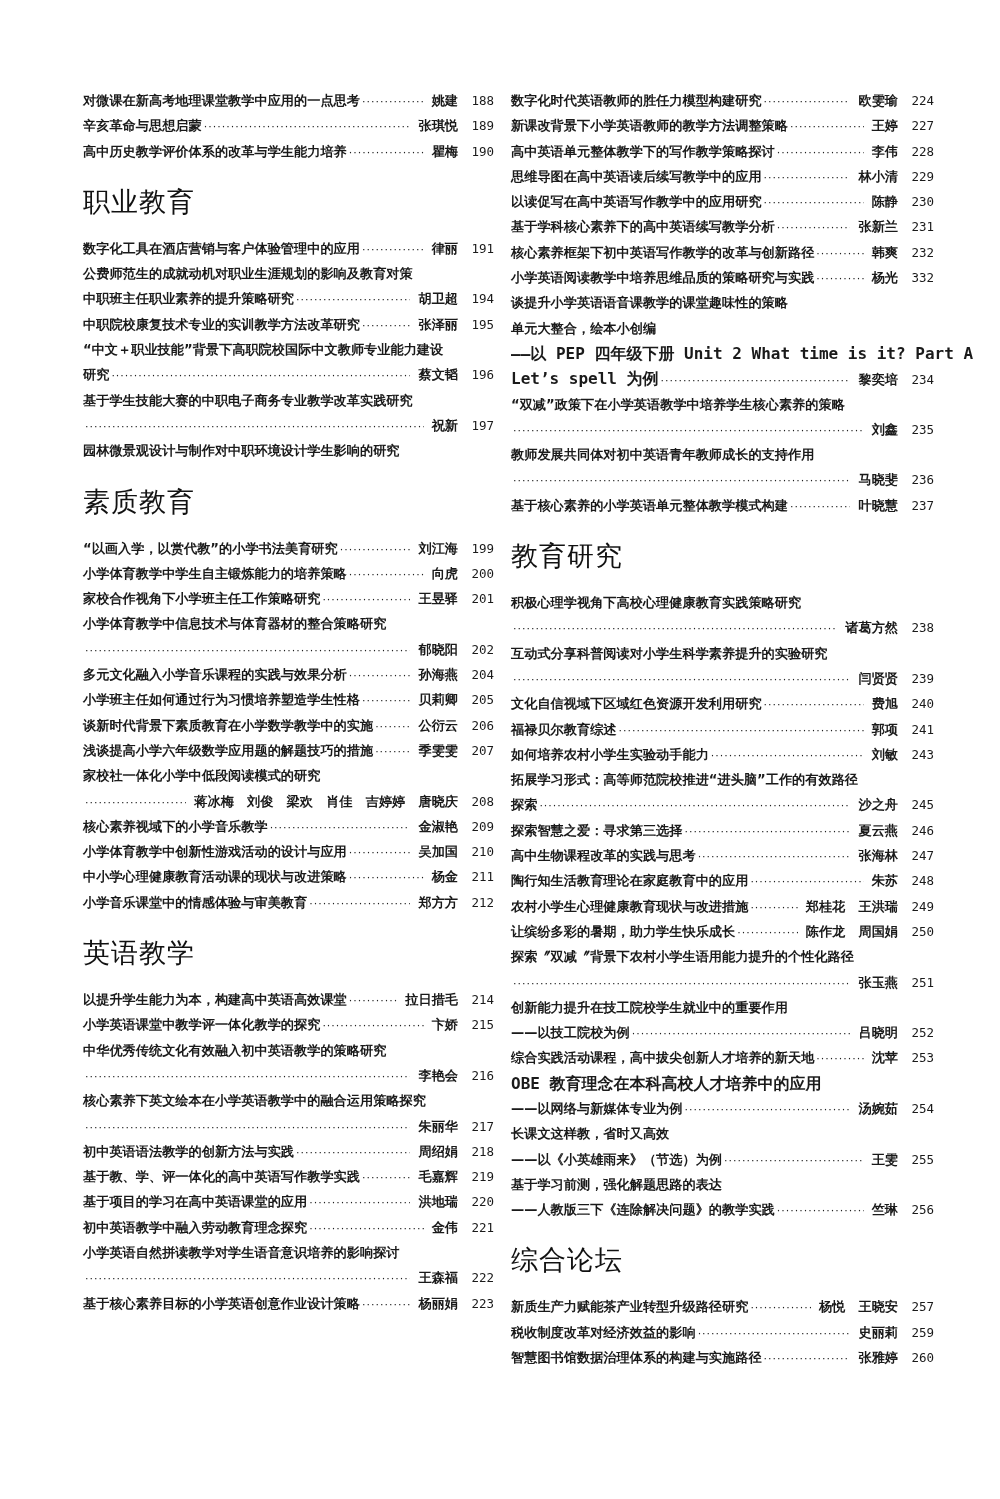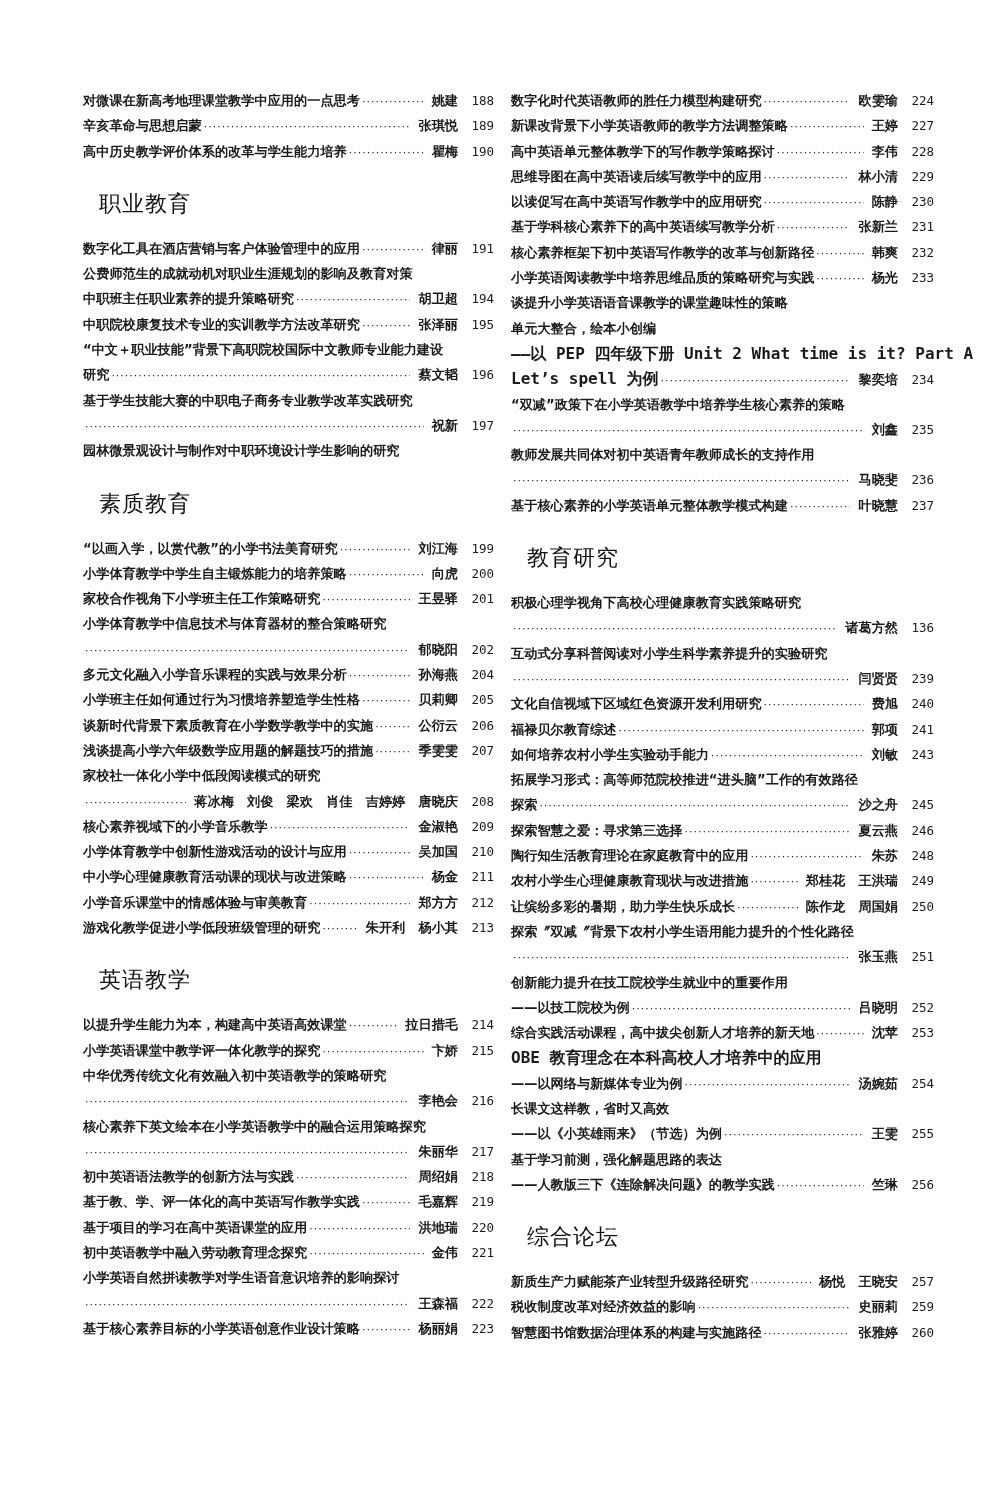--- a/index.html
+++ b/index.html
@@ -6,23 +6,24 @@
   body {
     width: 1000px; height: 1499px; position: relative; overflow: hidden;
     font-family: "DejaVu Sans", "Liberation Sans", sans-serif;
     color: #1a1a1a;
   }
   .col { position: absolute; top: 88px; }
   .col.left { left: 83px; width: 411px; }
   .col.right { left: 511px; width: 423px; }
   .section { margin: 0; }
   .section-title {
-    font-size: 22px; font-weight: 500; letter-spacing: 1px;
-    height: 36px; line-height: 36px; margin: 22px 0 14px 16px;
+    font-size: 27px; font-weight: 500; letter-spacing: 1px;
+    height: 36px; line-height: 36px; margin: 22px 0 14px 0;
     color: #111;
+    font-family: Liberation Mono, monospace;
   }
   .line {
     height: 25.3px; line-height: 25.3px; font-size: 13.2px;
     white-space: nowrap; display: flex; align-items: baseline;
     font-weight: 600;
   }
   .line .txt { flex: 0 0 auto; }
   .line .leader {
     flex: 1 1 auto; overflow: hidden; margin: 0 4px 0 2px;
     letter-spacing: 1px; color: #222; font-weight: 400;
@@ -234,28 +235,20 @@
         </div>
       </div>
       <div class="entry">
         <div class="line">
           <span class="txt">小学音乐课堂中的情感体验与审美教育</span>
           <span class="leader"></span>
           <span class="author">郑方方</span>
           <span class="page">212</span>
         </div>
       </div>
-      <div class="entry">
-        <div class="line">
-          <span class="txt">游戏化教学促进小学低段班级管理的研究</span>
-          <span class="leader"></span>
-          <span class="author">朱开利　杨小其</span>
-          <span class="page">213</span>
-        </div>
-      </div>
     </div>
     <div class="section">
       <div class="section-title">英语教学</div>
       <div class="entry">
         <div class="line">
           <span class="txt">以提升学生能力为本，构建高中英语高效课堂</span>
           <span class="leader"></span>
           <span class="author">拉日措毛</span>
           <span class="page">214</span>
         </div>
@@ -399,21 +392,21 @@
           <span class="leader"></span>
           <span class="author">韩爽</span>
           <span class="page">232</span>
         </div>
       </div>
       <div class="entry">
         <div class="line">
           <span class="txt">小学英语阅读教学中培养思维品质的策略研究与实践</span>
           <span class="leader"></span>
           <span class="author">杨光</span>
-          <span class="page">233</span>
+          <span class="page">332</span>
         </div>
       </div>
       <div class="entry">
         <div class="line">
           <span class="txt">谈提升小学英语语音课教学的课堂趣味性的策略</span>
         </div>
         <div class="line">
           <span class="txt">单元大整合，绘本小创编</span>
         </div>
         <div class="line mono">
@@ -460,21 +453,21 @@
     <div class="section">
       <div class="section-title">教育研究</div>
       <div class="entry">
         <div class="line">
           <span class="txt">积极心理学视角下高校心理健康教育实践策略研究</span>
         </div>
         <div class="line">
           <span class="txt"></span>
           <span class="leader"></span>
           <span class="author">诸葛方然</span>
-          <span class="page">136</span>
+          <span class="page">238</span>
         </div>
       </div>
       <div class="entry">
         <div class="line">
           <span class="txt">互动式分享科普阅读对小学生科学素养提升的实验研究</span>
         </div>
         <div class="line">
           <span class="txt"></span>
           <span class="leader"></span>
           <span class="author">闫贤贤</span>
@@ -515,20 +508,28 @@
           <span class="author">沙之舟</span>
           <span class="page">245</span>
         </div>
       </div>
       <div class="entry">
         <div class="line">
           <span class="txt">探索智慧之爱：寻求第三选择</span>
           <span class="leader"></span>
           <span class="author">夏云燕</span>
           <span class="page">246</span>
+        </div>
+      </div>
+      <div class="entry">
+        <div class="line">
+          <span class="txt">高中生物课程改革的实践与思考</span>
+          <span class="leader"></span>
+          <span class="author">张海林</span>
+          <span class="page">247</span>
         </div>
       </div>
       <div class="entry">
         <div class="line">
           <span class="txt">陶行知生活教育理论在家庭教育中的应用</span>
           <span class="leader"></span>
           <span class="author">朱苏</span>
           <span class="page">248</span>
         </div>
       </div>

